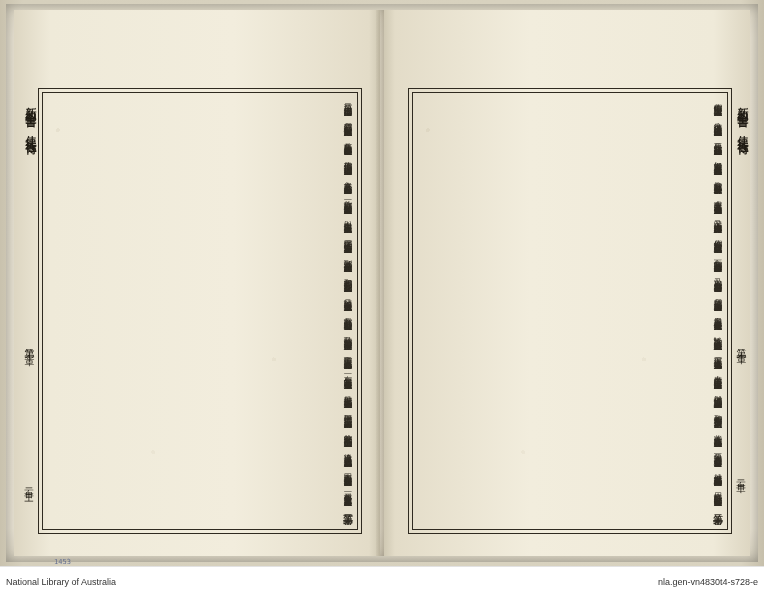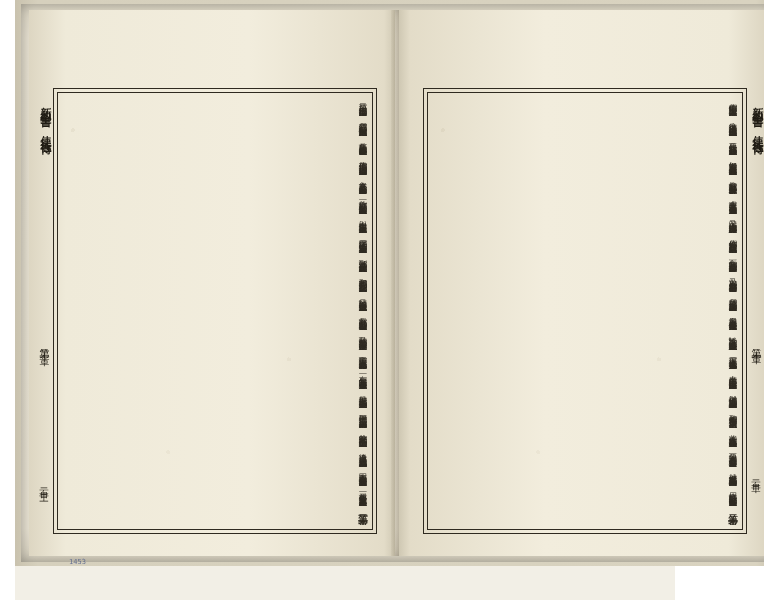--- a/index.html
+++ b/index.html
@@ -11,21 +11,20 @@
     width: 764px;
     height: 600px;
     font-family: "DejaVu Sans", sans-serif;
     overflow: hidden;
   }
   #scan {
     position: relative;
     width: 660px;
     height: 600px;
     background: #f2efe6;
-    margin-left: 15px;
   }
   
   .surround {
     position: absolute;
     left: 0; top: 0;
     width: 764px; height: 566px;
     background:
       linear-gradient(90deg,#c9c2ae 0%, #d6d0bd 3%, #d9d3c0 97%, #c6bfab 100%);
   }
   
@@ -334,13 +333,17 @@
               <div class="col">來往傳講上帝國的道現在我曉得你們以後都不得再見我的面了所以我今日向你們證明</div>
               <div class="col">你們中間無論何人死亡罪不在我身上因爲上帝的旨意我並沒有一樣避諱不傳給你們的</div>
             </div>
         </div>
       </div>
 
     </div>
 
   </div>
 
+  <div class="footer">
+    <div class="lib">National Library of Australia</div>
+    <div class="nla">nla.gen-vn4830t4-s728-e</div>
+  </div>
 </div>
 
 </body></html>

